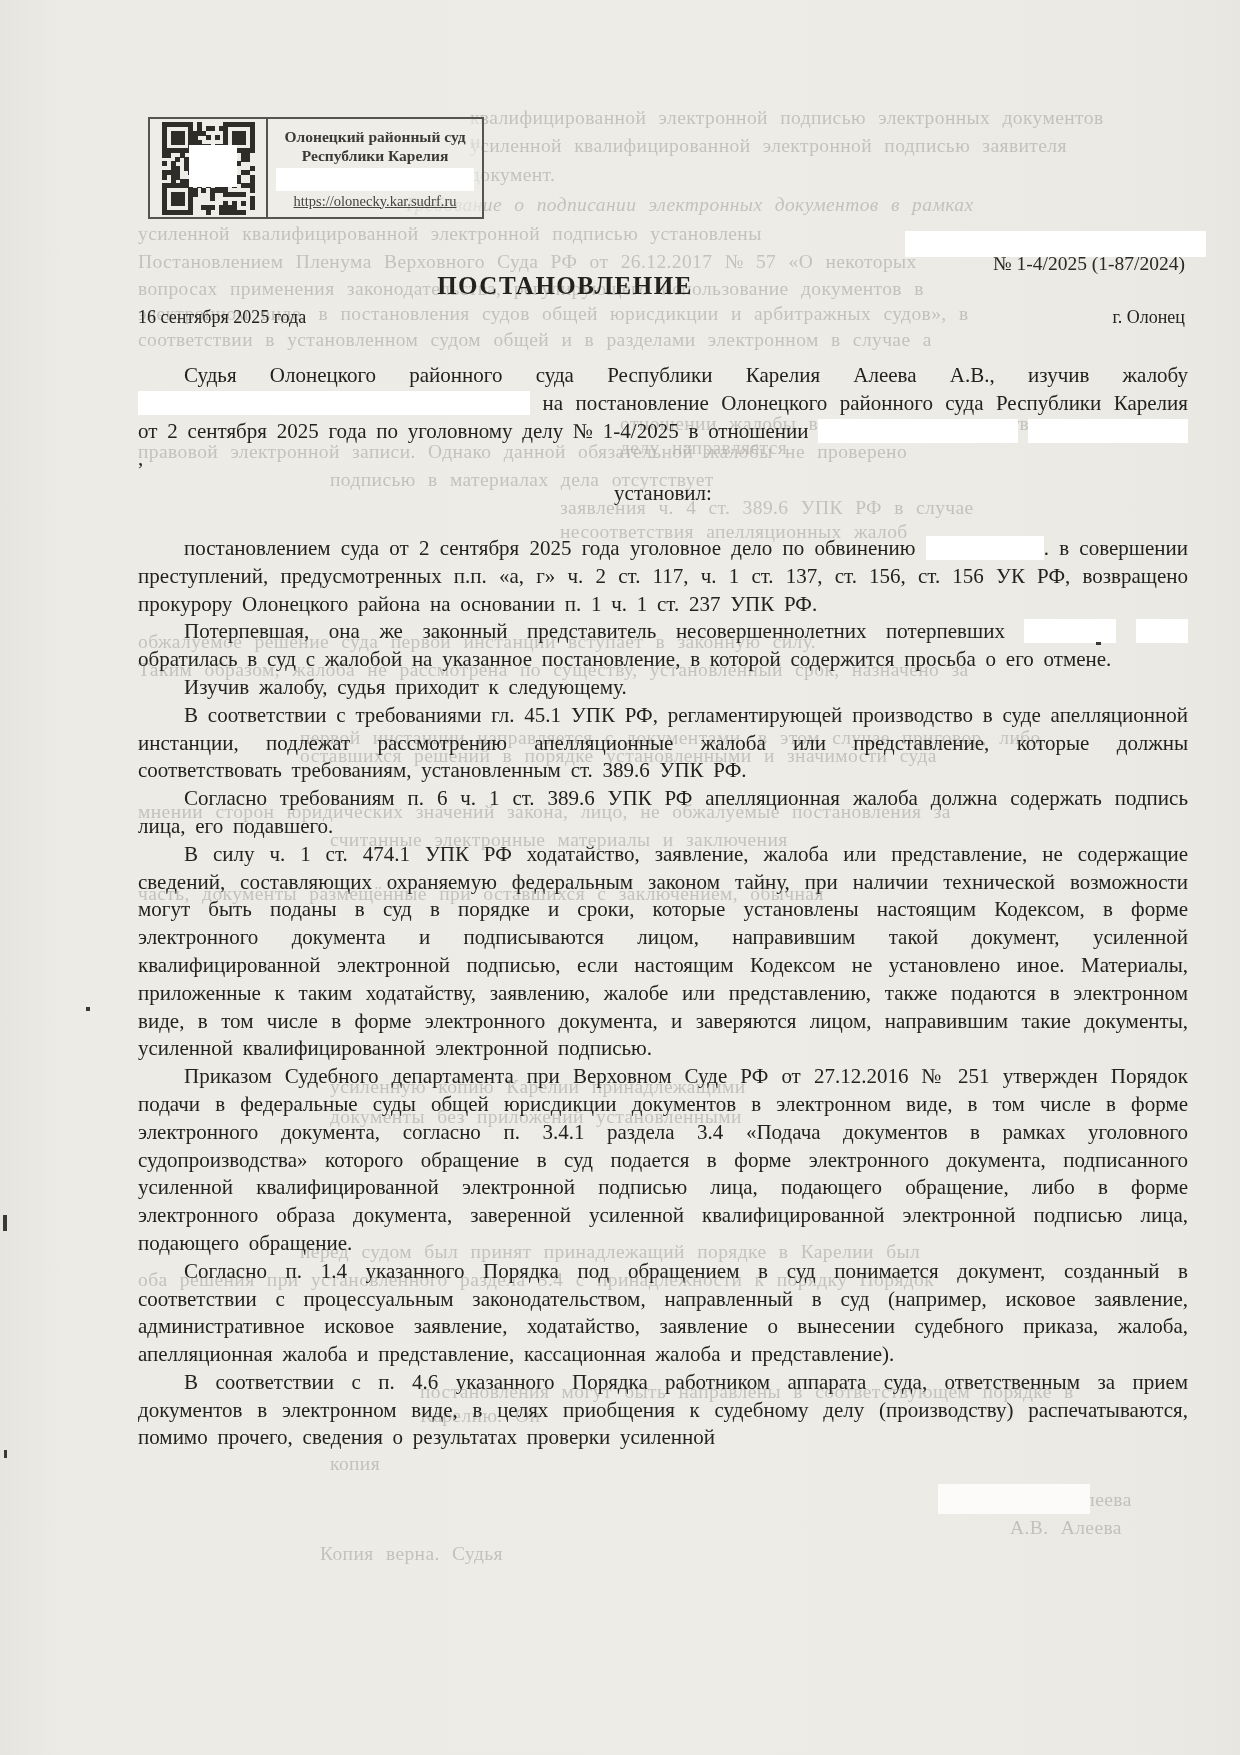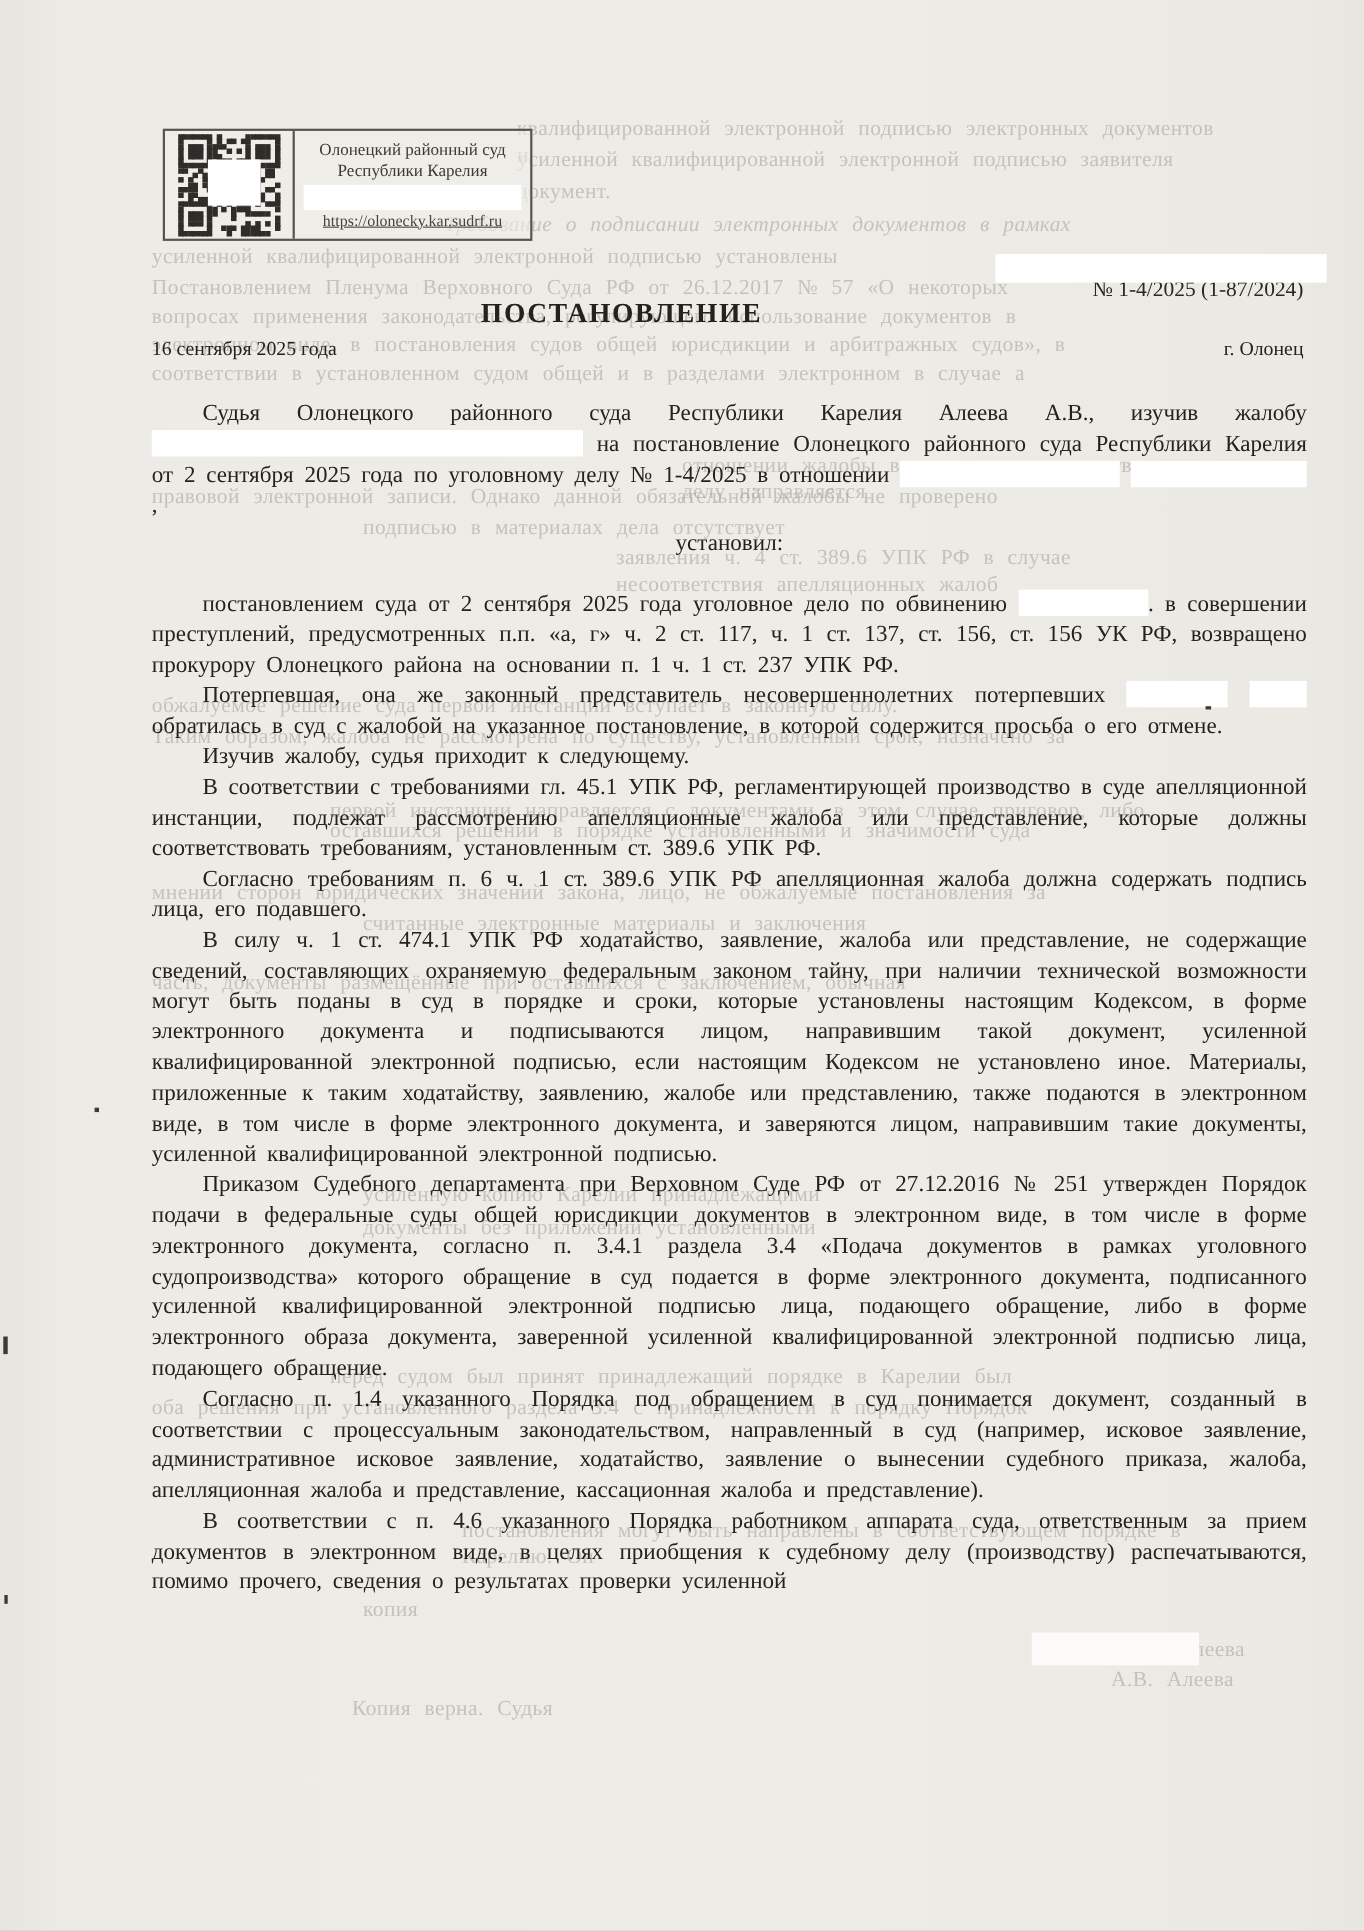--- a/index.html
+++ b/index.html
@@ -15,21 +15,21 @@
   }
   .stamp{
     position:absolute;left:148px;top:117px;width:332px;height:98px;
     border:2px solid #56544f;display:flex;z-index:3;background:rgba(240,238,233,.6);
   }
   .qr-wrap{width:116px;border-right:2px solid #56544f;display:flex;align-items:center;justify-content:center;position:relative;}
   .qr{position:relative;width:92px;height:92px;}
   .qr .cell{position:absolute;background:#2f2d29;}
   .qr-redact{position:absolute;left:27px;top:23px;width:48px;height:42px;background:#ffffff;z-index:2;}
   .stamp-text{flex:1;display:flex;flex-direction:column;align-items:center;justify-content:center;padding:3px 4px;}
-  .stamp-court{font-weight:normal;font-size:15.5px;line-height:19px;color:#3c3a35;white-space:nowrap;}
+  .stamp-court{font-weight:bold;font-size:15.5px;line-height:19px;color:#3c3a35;white-space:nowrap;}
   .stamp-redact{width:198px;height:23px;background:#ffffff;margin:3px 0 2px 0;}
   .stamp-url{font-size:14.5px;color:#46443f;text-decoration:underline;white-space:nowrap;}
   .tr-redact{position:absolute;left:905px;top:231px;width:301px;height:26px;background:#ffffff;z-index:3;}
   .case-number{position:absolute;top:253px;right:55px;font-size:19.5px;z-index:2;color:#2a2824;}
   .title{position:absolute;top:272px;left:90px;width:950px;text-align:center;font-size:25px;font-weight:600;letter-spacing:1.5px;z-index:2;}
   .date-row{position:absolute;top:307px;left:138px;right:55px;display:flex;justify-content:space-between;font-size:18px;z-index:2;}
   .doc-body{position:absolute;top:362px;left:138px;width:1050px;z-index:2;}
   .para{margin:0;font-size:21px;line-height:27.8px;text-align:justify;word-spacing:4.5px;}
   .para.indent{text-indent:46px;}
   .para.center{text-align:center;text-indent:0;margin:7px 0 27px 0;word-spacing:2px;}

